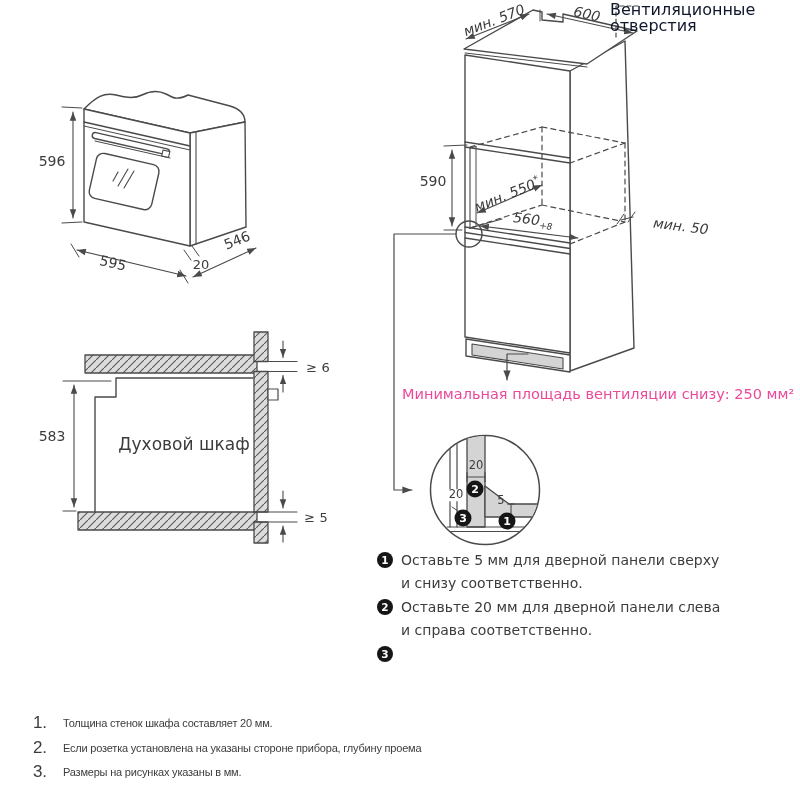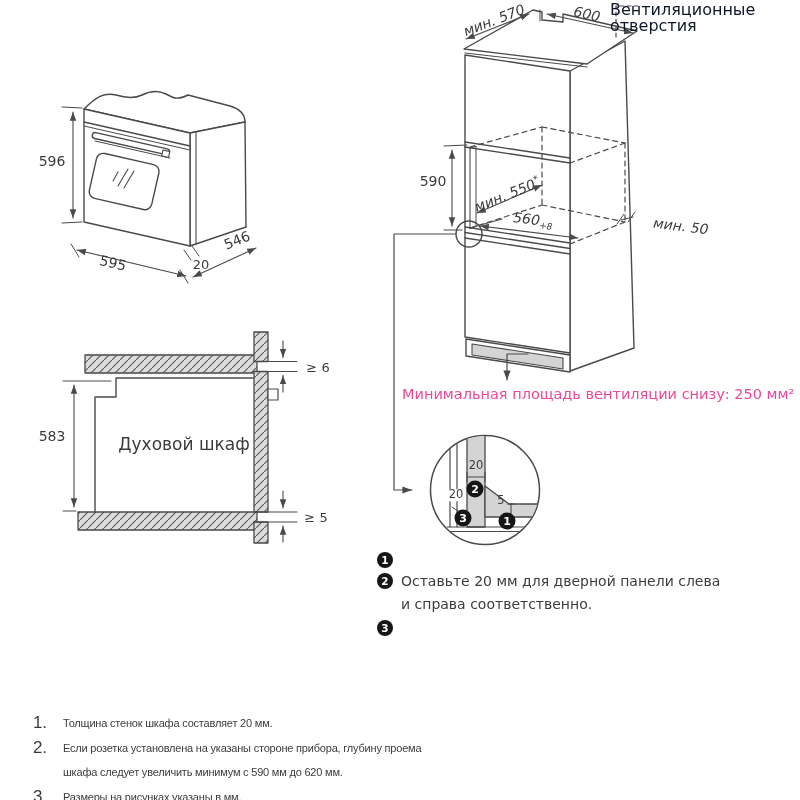--- a/index.html
+++ b/index.html
@@ -192,20 +192,24 @@
 <div class="lbl s11" style="left:476px;top:466px;">20</div>
 <div class="lbl s11 whitebg" style="left:456px;top:495px;">20</div>
 <div class="lbl s11" style="left:501px;top:501px;">5</div>
 <div class="mark" style="left:475px;top:489px;">2</div>
 <div class="mark" style="left:463px;top:518px;">3</div>
 <div class="mark" style="left:507px;top:521px;">1</div>
 
 <div id="notes">
   <div class="note-row">
     <div class="note-mark">1</div>
+    <div class="note-text">
+      <div>Оставьте 5 мм для дверной панели сверху</div>
+      <div>и снизу соответственно.</div>
+    </div>
   </div>
   <div class="note-row">
     <div class="note-mark">2</div>
     <div class="note-text">
       <div>Оставьте 20 мм для дверной панели слева</div>
       <div>и справа соответственно.</div>
     </div>
   </div>
   <div class="note-row">
     <div class="note-mark">3</div>
@@ -214,21 +218,20 @@
 
 <div id="footnotes">
   <div class="fn-row">
     <div class="fn-num">1.</div>
     <div class="fn-text">Толщина стенок шкафа составляет 20 мм.</div>
   </div>
   <div class="fn-row">
     <div class="fn-num">2.</div>
     <div class="fn-text">
       <div>Если розетка установлена на указаны стороне прибора, глубину проема</div>
-      <div>шкафа следует увеличить минимум с 590 мм до 620 мм.</div>
     </div>
   </div>
   <div class="fn-row">
     <div class="fn-num">3.</div>
     <div class="fn-text">Размеры на рисунках указаны в мм.</div>
   </div>
 </div>
 
 </div>
 

